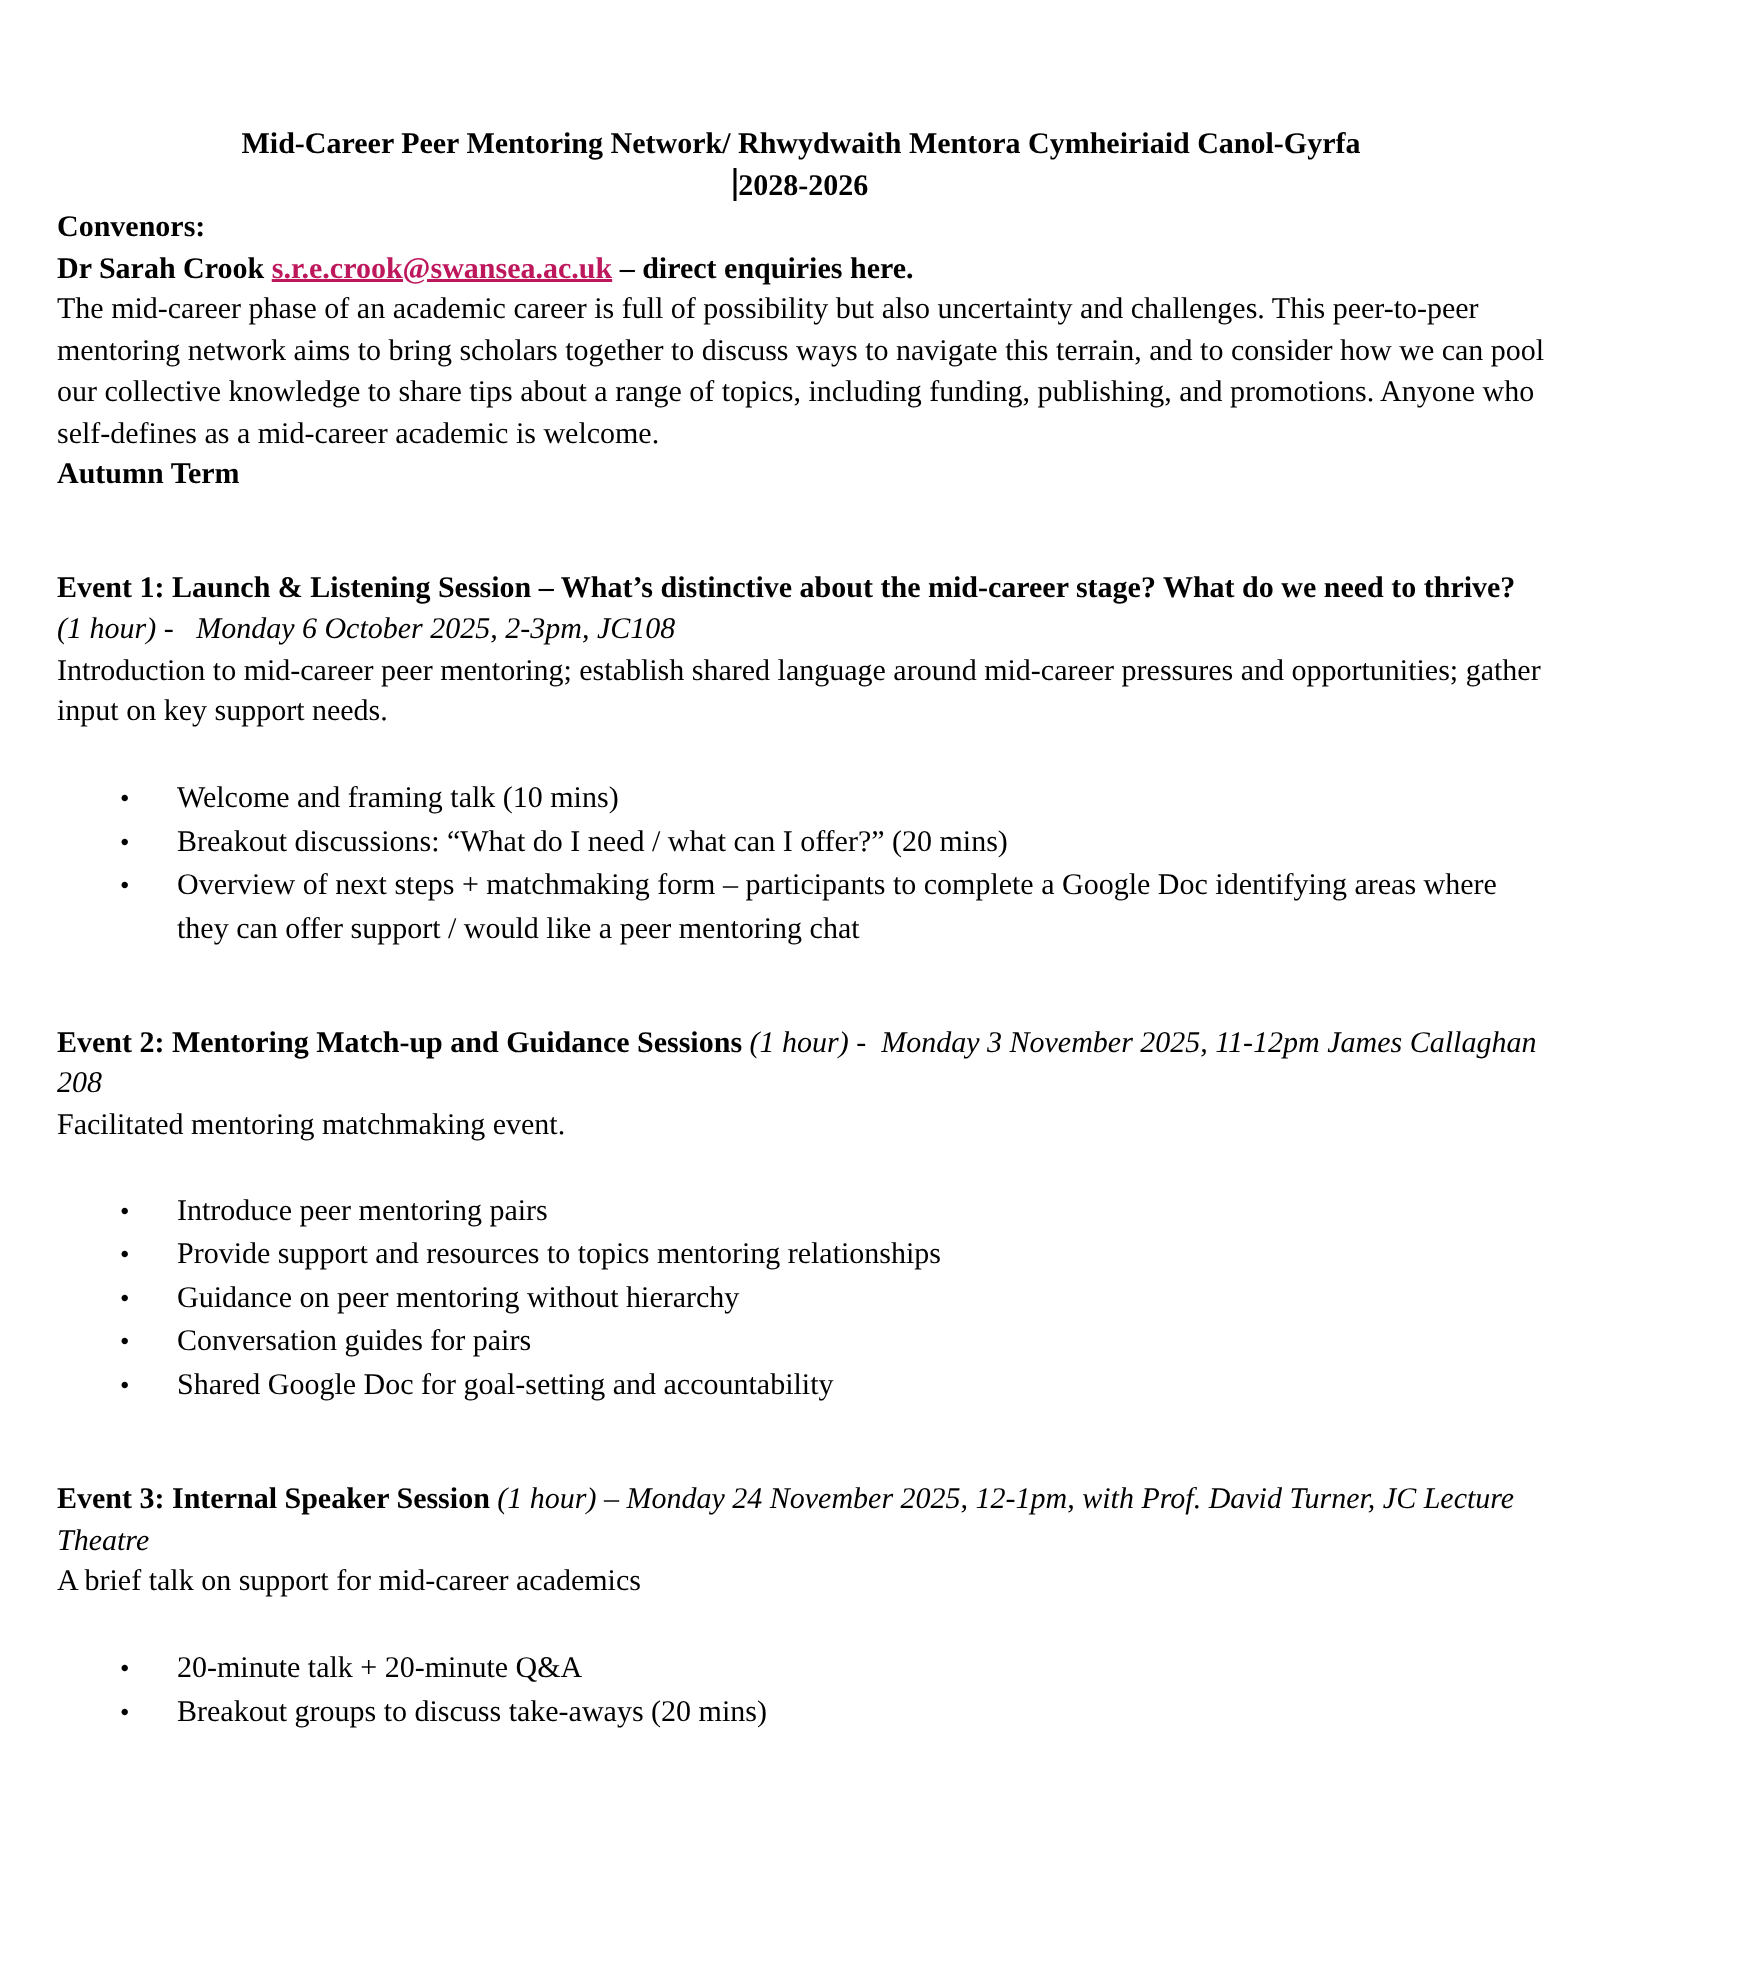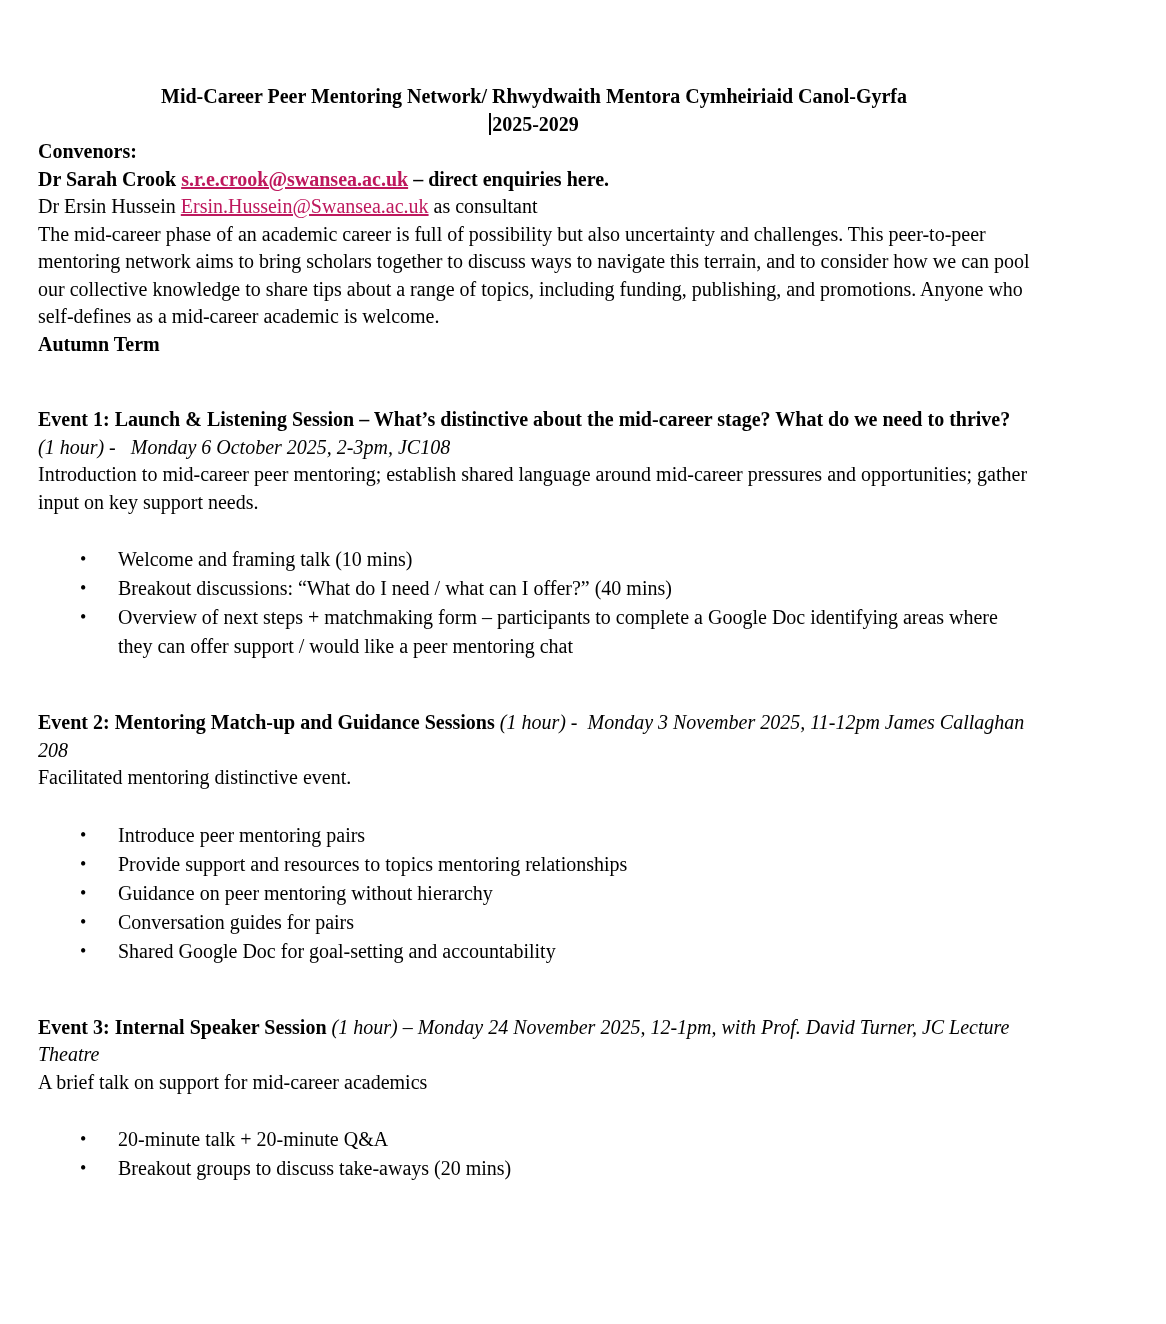--- a/index.html
+++ b/index.html
@@ -63,45 +63,44 @@
   }
 </style>
 </head>
 <body>
 
 <div class="page">
   <div class="content">
 
     <p class="center bold">Mid-Career Peer Mentoring Network/ Rhwydwaith Mentora Cymheiriaid Canol-Gyrfa</p>
 
-    <p class="center bold block"><span class="caret"></span><span>2025-2029</span></p>
+    <p class="center bold block"><span class="caret"></span><span>2028-2026</span></p>
 
     <p class="bold block">Convenors:</p>
 
     <p class="bold block"><span>Dr Sarah Crook </span><a class="email-link">s.r.e.crook@swansea.ac.uk</a><span> – direct enquiries here.</span></p>
 
-    <p class="block"><span>Dr Ersin Hussein </span><a class="email-link">Ersin.Hussein@Swansea.ac.uk</a><span> as consultant</span></p>
 
     <p class="block">The mid-career phase of an academic career is full of possibility but also uncertainty and challenges. This peer-to-peer mentoring network aims to bring scholars together to discuss ways to navigate this terrain, and to consider how we can pool our collective knowledge to share tips about a range of topics, including funding, publishing, and promotions. Anyone who self-defines as a mid-career academic is welcome.</p>
 
     <p class="bold block">Autumn Term</p>
 
     <div class="block">
       <div class="evt-head"><span class="bold">Event 1: Launch &amp; Listening Session – What’s distinctive about the mid-career stage? What do we need to thrive? </span><span class="italic">(1 hour) - &nbsp;&nbsp;Monday 6 October 2025, 2-3pm, JC108</span></div>
       <div class="evt-desc">Introduction to mid-career peer mentoring; establish shared language around mid-career pressures and opportunities; gather input on key support needs.</div>
       <ul class="bullets">
         <li><span class="dot">•</span><span>Welcome and framing talk (10 mins)</span></li>
-        <li><span class="dot">•</span><span>Breakout discussions: “What do I need / what can I offer?” (40 mins)</span></li>
+        <li><span class="dot">•</span><span>Breakout discussions: “What do I need / what can I offer?” (20 mins)</span></li>
         <li><span class="dot">•</span><span>Overview of next steps + matchmaking form – participants to complete a Google Doc identifying areas where they can offer support / would like a peer mentoring chat</span></li>
       </ul>
     </div>
 
     <div class="block">
       <div class="evt-head"><span class="bold">Event 2: Mentoring Match-up and Guidance Sessions </span><span class="italic">(1 hour) - &nbsp;Monday 3 November 2025, 11-12pm James Callaghan 208</span></div>
-      <div class="evt-desc">Facilitated mentoring distinctive event.</div>
+      <div class="evt-desc">Facilitated mentoring matchmaking event.</div>
       <ul class="bullets">
         <li><span class="dot">•</span><span>Introduce peer mentoring pairs</span></li>
         <li><span class="dot">•</span><span>Provide support and resources to topics mentoring relationships</span></li>
         <li><span class="dot">•</span><span>Guidance on peer mentoring without hierarchy</span></li>
         <li><span class="dot">•</span><span>Conversation guides for pairs</span></li>
         <li><span class="dot">•</span><span>Shared Google Doc for goal-setting and accountability</span></li>
       </ul>
     </div>
 
     <div class="block">

